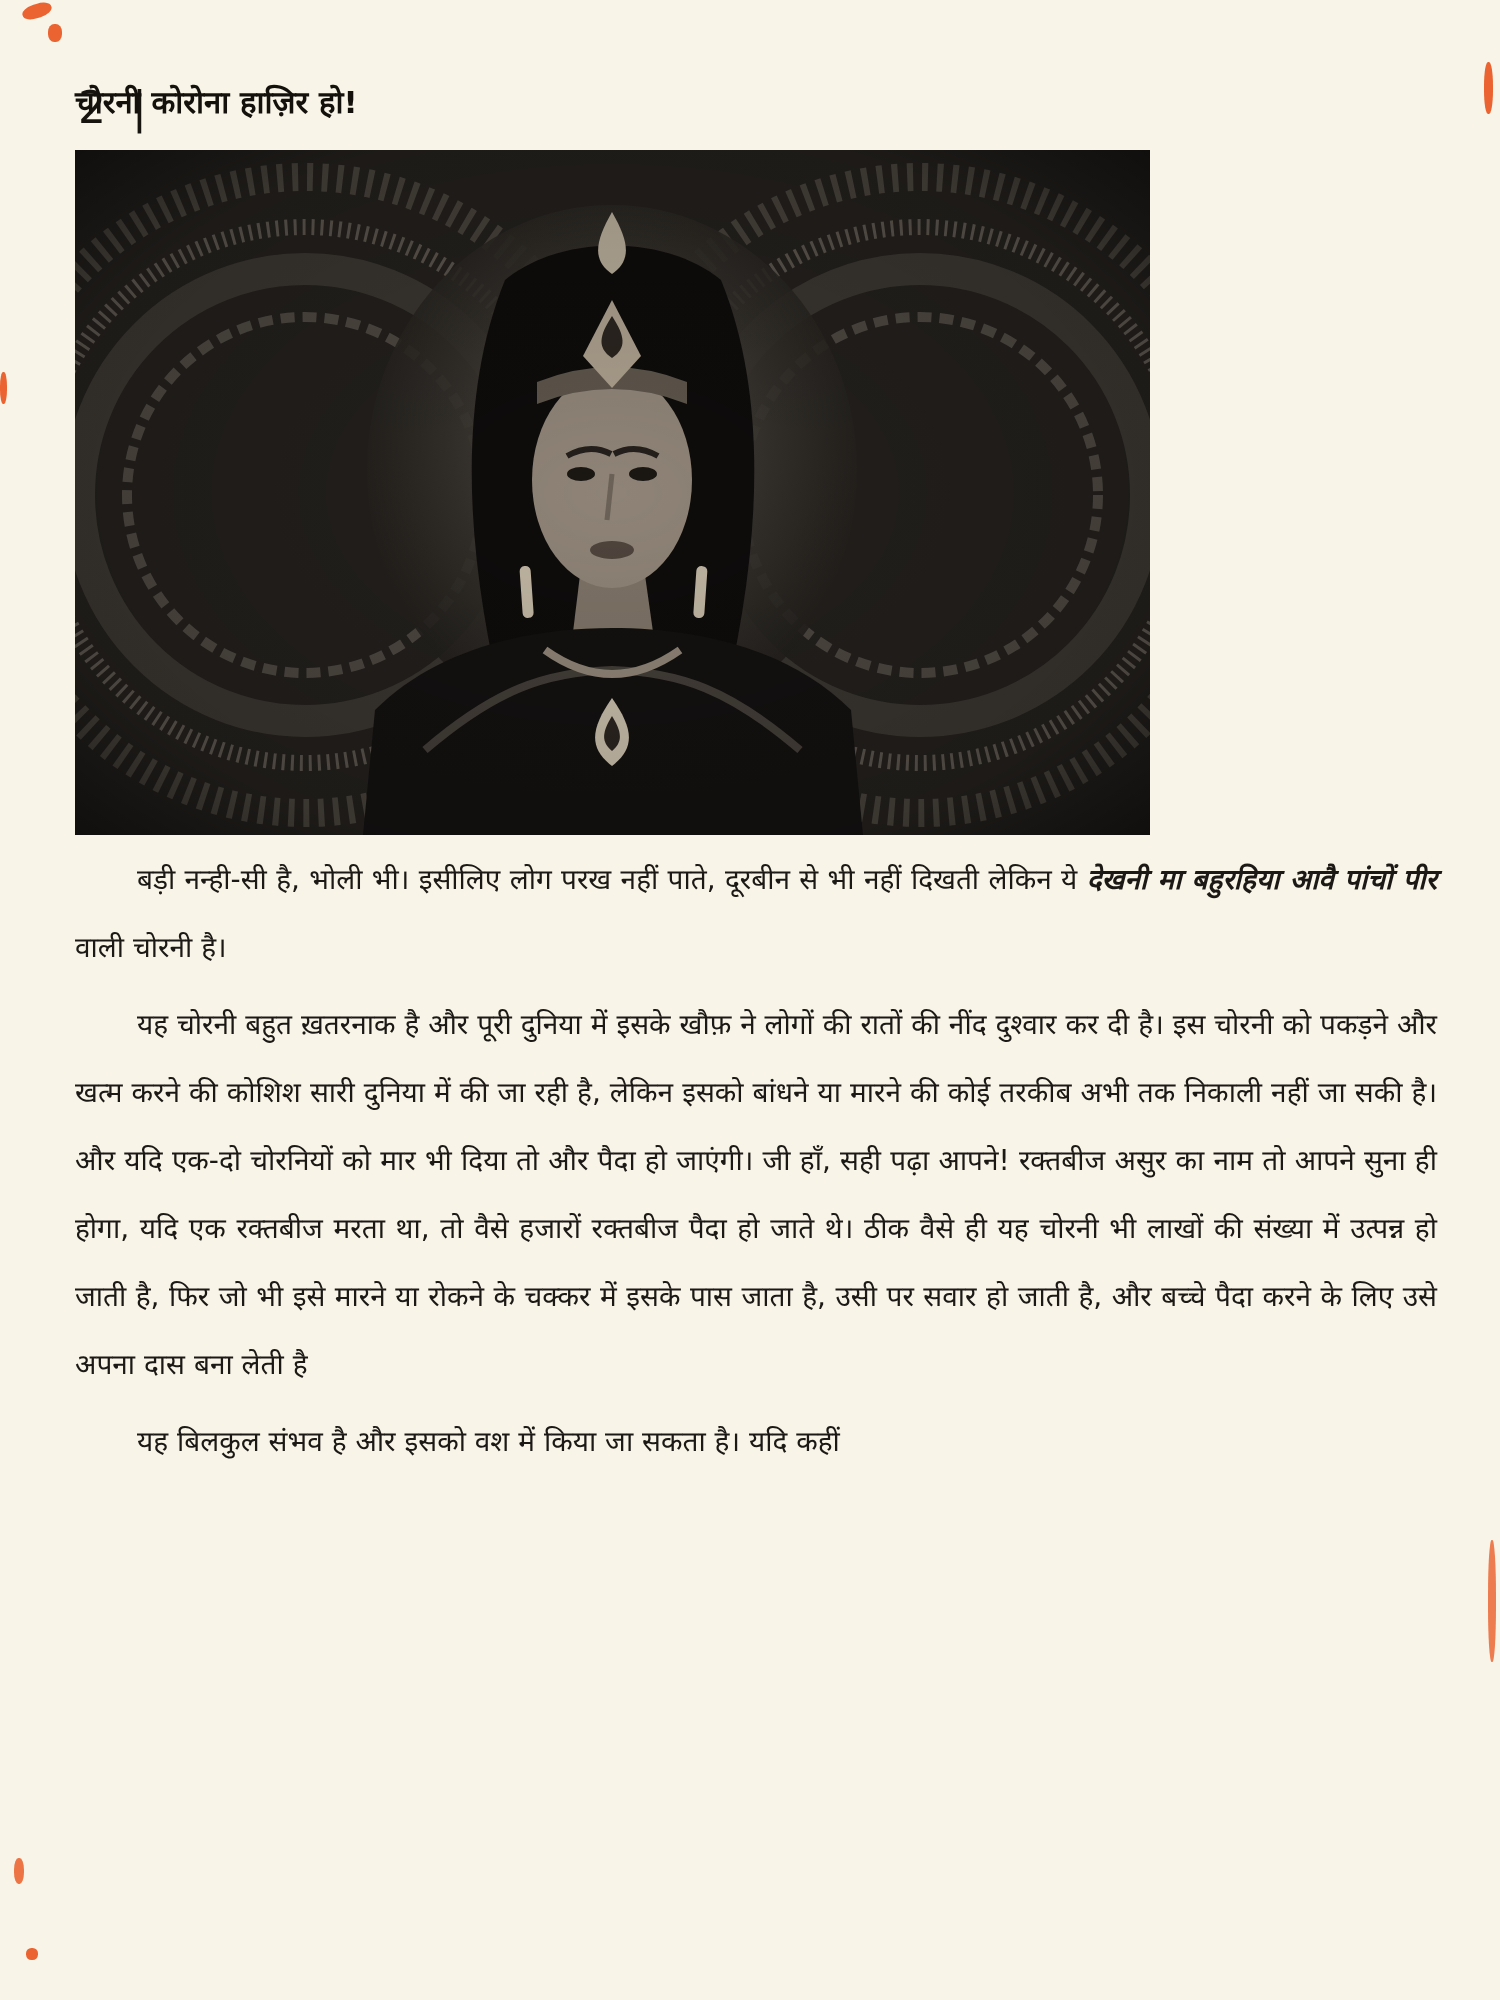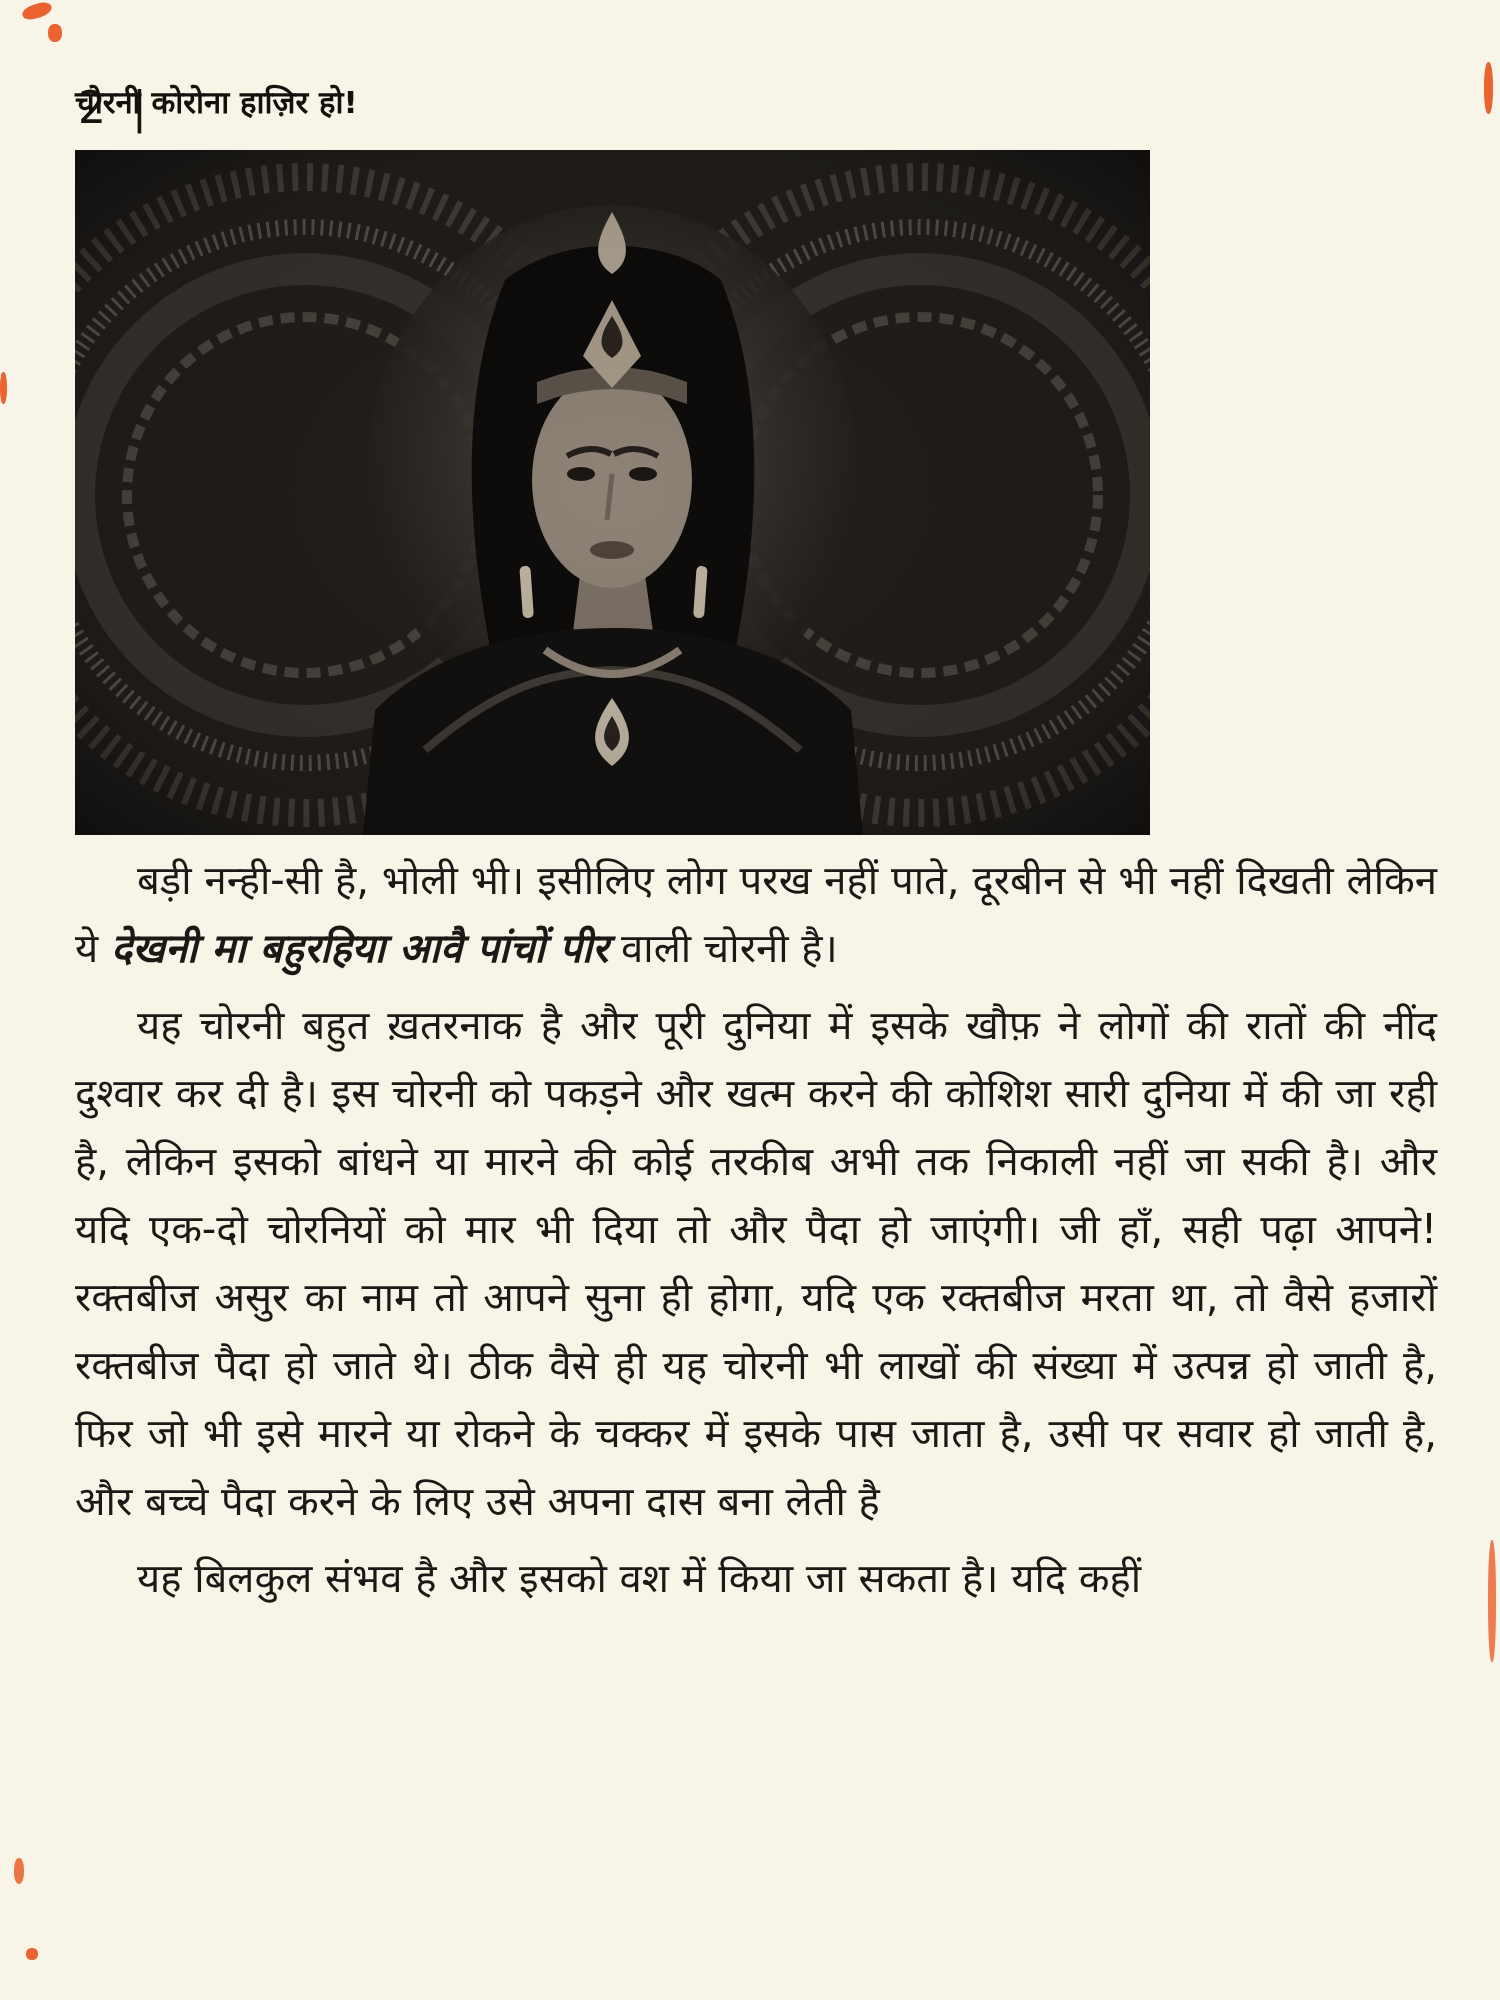--- a/index.html
+++ b/index.html
@@ -20,21 +20,21 @@
     margin:0;text-align:left;
     font-size:31px;font-weight:700;color:#14110d;
   }
   .figure{
     position:absolute;left:75px;top:150px;width:1075px;height:685px;
     margin:0;background:#221f1c;
   }
   .figure svg{display:block;}
   .bodytext{
     position:absolute;left:75px;top:846px;width:1362px;
-    font-size:40px;line-height:68px;text-align:justify;
+    font-size:28px;line-height:68px;text-align:justify;
   }
   .bodytext p{margin:0 0 9px 0;text-indent:62px;}
   .bi{font-weight:700;font-style:italic;}
   .artifact{
     position:absolute;background:#e8490f;opacity:.85;border-radius:45%;
   }
   .a1{left:22px;top:4px;width:30px;height:14px;transform:rotate(-18deg);}
   .a2{left:48px;top:24px;width:14px;height:18px;}
   .a3{left:1484px;top:62px;width:9px;height:52px;}
   .a4{left:1488px;top:1540px;width:8px;height:122px;opacity:.7;}

